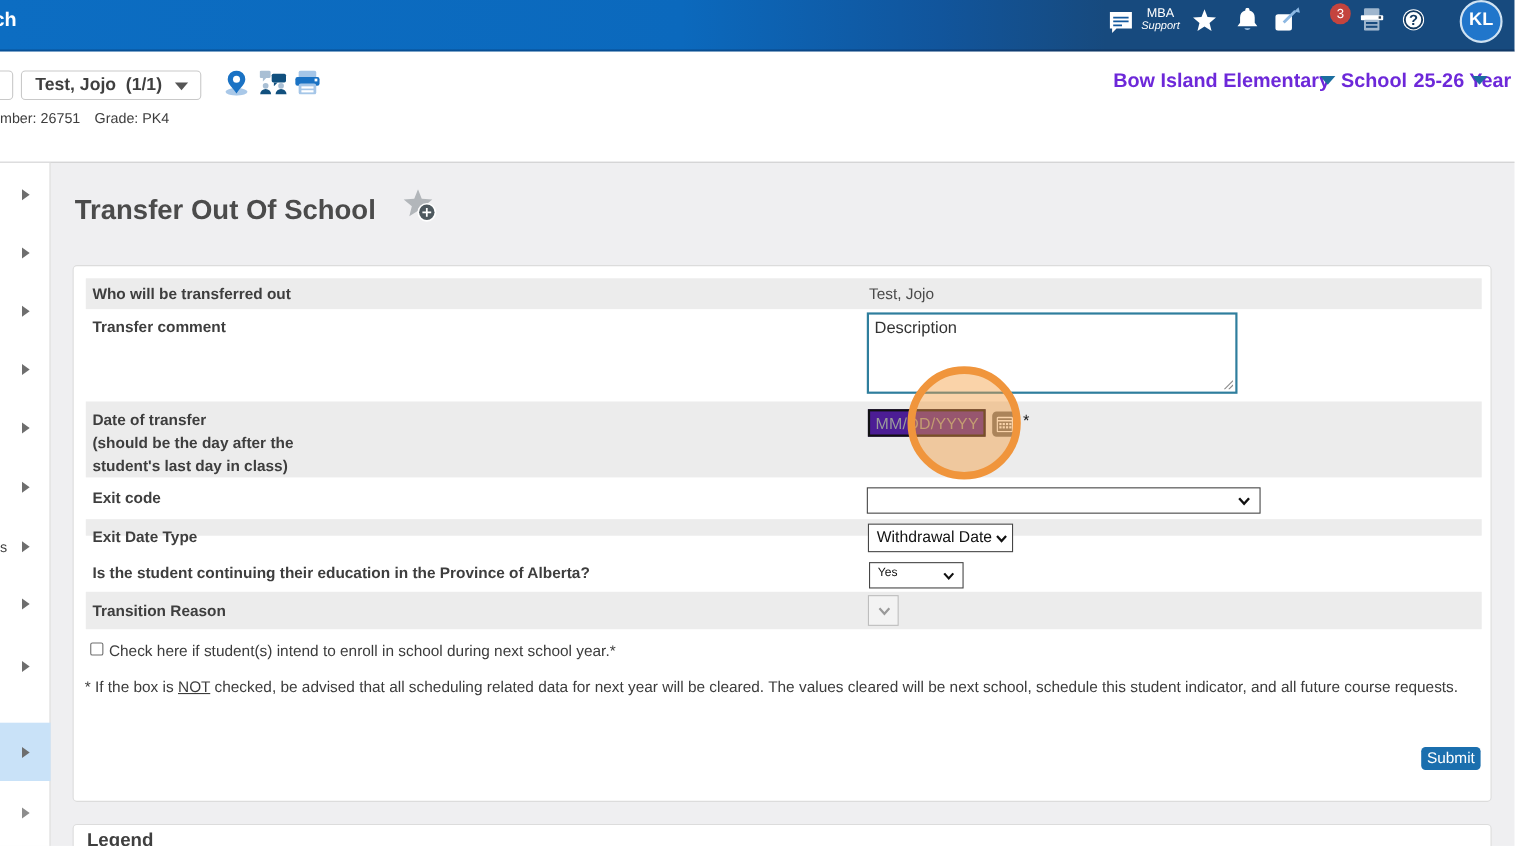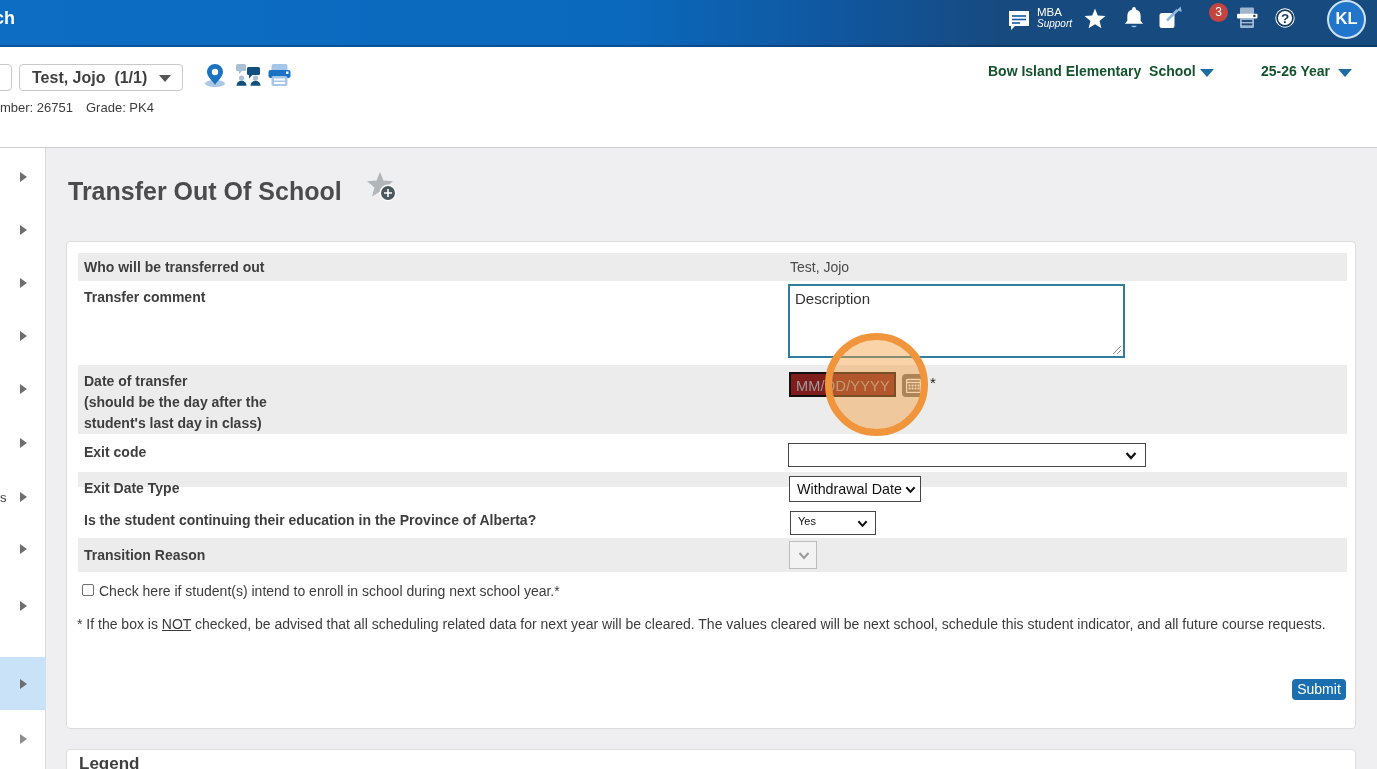--- a/index.html
+++ b/index.html
@@ -17,21 +17,21 @@
 #searchbox { position:absolute; left:808px; top:4px; width:180px; height:30px; background:#fff; border-radius:4px; }
 #searchbox span { position:absolute; left:13px; top:6px; font-size:15px; color:#6d6d6d; }
 
 
 #toolbar { position:absolute; left:0; top:47px; width:1377px; height:96px; background:#fff; }
 .btn { position:absolute; background:#fff; border:1px solid #c9c9c9; border-radius:4px; }
 #btn-partial { left:-14px; top:17px; width:26px; height:27px; }
 #btn-student { left:19px; top:17px; width:164px; height:27px; }
 #btn-student .t { position:absolute; left:12px; top:4px; font-size:16px; font-weight:bold; color:#3f3f3f; }
 #btn-student .caret { position:absolute; right:11px; top:10px; width:0; height:0; border-left:6px solid transparent; border-right:6px solid transparent; border-top:7px solid #555; }
-.bluesel { color:#14532d; font-weight:bold; font-size:14px; }
+.bluesel { color:#6d28d9; font-weight:bold; font-size:18px;margin-left:24px; }
 #inforow { position:absolute; left:0; top:53px; font-size:13px; color:#3d3d3d; }
 
 
 #content { position:absolute; left:0; top:147px; width:1377px; height:622px; background:#efeff1; border-top:1px solid #cfcfcf; }
 #sidebar { position:absolute; left:0; top:148px; width:46px; height:621px; background:#fff; border-right:1px solid #d8d8d8; }
 .sarrow { position:absolute; left:20px; width:0; height:0; border-top:5px solid transparent; border-bottom:5px solid transparent; border-left:7px solid #6e6e6e; }
 #shl { position:absolute; left:0; top:509px; width:46px; height:53px; background:#c9e2f8; }
 
 h1 { position:absolute; left:68px; top:177px; font-size:25px; color:#4b4b4b; letter-spacing:0px; }
 
@@ -40,21 +40,21 @@
 #card2 .legend { position:absolute; left:12px; top:4px; font-size:17px; font-weight:bold; color:#3f3f3f; }
 
 .row { position:absolute; left:11px; width:1269px; }
 .gray { background:#ececec; }
 .rlabel { position:absolute; left:6px; font-size:14px; font-weight:bold; color:#3e3e3e; }
 .rvalue { position:absolute; left:712px; font-size:14px; color:#4a4a4a; }
 
 #ta { position:absolute; left:721px; top:42px; width:337px; height:74px; background:#fff; border:2px solid #2f7e9d; }
 #ta .ph { position:absolute; left:5px; top:4px; font-size:15px; color:#333; }
 
-#datein { position:absolute; left:722px; top:130px; width:107px; height:25px; border:2px solid #111; background:#7f1d1d; }
+#datein { position:absolute; left:722px; top:130px; width:107px; height:25px; border:2px solid #111; background:#4c1d95; }
 #datein span { position:absolute; left:5px; top:3.5px; font-size:14.5px; color:#9b9b9b; letter-spacing:0.2px; }
 #calbtn { position:absolute; left:835px; top:132px; width:23px; height:23px; background:#6f6f6f; border-radius:4px; }
 #ast1 { position:absolute; left:863px; top:132px; font-size:15px; color:#222; }
 
 .sel { position:absolute; background:#fff; border:1px solid #464646; }
 .sel .st { position:absolute; left:7px; top:3px; font-size:11px; color:#111; }
 
 #chk { position:absolute; left:15px; top:342px; width:12px; height:12px; border:1px solid #6f6f6f; border-radius:2px; background:#fff; }
 #chktxt { position:absolute; left:32px; top:341px; font-size:14px; color:#3c3c3c; }
 #note { position:absolute; left:10px; top:374px; font-size:14px; color:#3c3c3c; white-space:nowrap; }
@@ -69,21 +69,21 @@
   <div id="topbar">
     <span id="chtxt">ch</span>
 
     <svg class="abs" style="left:1008px;top:9px" width="22" height="22" viewBox="0 0 22 22">
       <path d="M1 2 h20 v15 h-14 l-4 4 v-4 h-2 z" fill="#fff"></path>
       <line x1="4" y1="7" x2="18" y2="7" stroke="#155a9e" stroke-width="1.6"></line>
       <line x1="4" y1="10.5" x2="18" y2="10.5" stroke="#155a9e" stroke-width="1.6"></line>
       <line x1="4" y1="14" x2="12" y2="14" stroke="#155a9e" stroke-width="1.6"></line>
     </svg>
 
-    <div class="abs" style="left:1037px;top:6px;width:36px;color:#fff;">
+    <div class="abs" style="left:1037px;top:6px;width:36px;color:#fff;text-align:center;">
       <div style="font-size:11.5px;">MBA</div>
       <div style="font-size:10px;font-style:italic;margin-top:0px;">Support</div>
     </div>
 
     <svg class="abs" style="left:1084px;top:8px" width="22" height="21" viewBox="0 0 24 22">
       <path d="M12 0 L15 7.6 L23.4 8.2 L17 13.6 L19 21.6 L12 17.2 L5 21.6 L7 13.6 L0.6 8.2 L9 7.6 Z" fill="#fff"></path>
     </svg>
 
     <svg class="abs" style="left:1124px;top:7px" width="20" height="21" viewBox="0 0 21 22">
       <path d="M10.5 0 a2 2 0 0 1 2 2 l0 0.6 a7 7 0 0 1 5 6.8 l0 5 l2.5 3.2 l-19 0 l2.5 -3.2 l0 -5 a7 7 0 0 1 5 -6.8 l0 -0.6 a2 2 0 0 1 2 -2 z" fill="#fff"></path>

